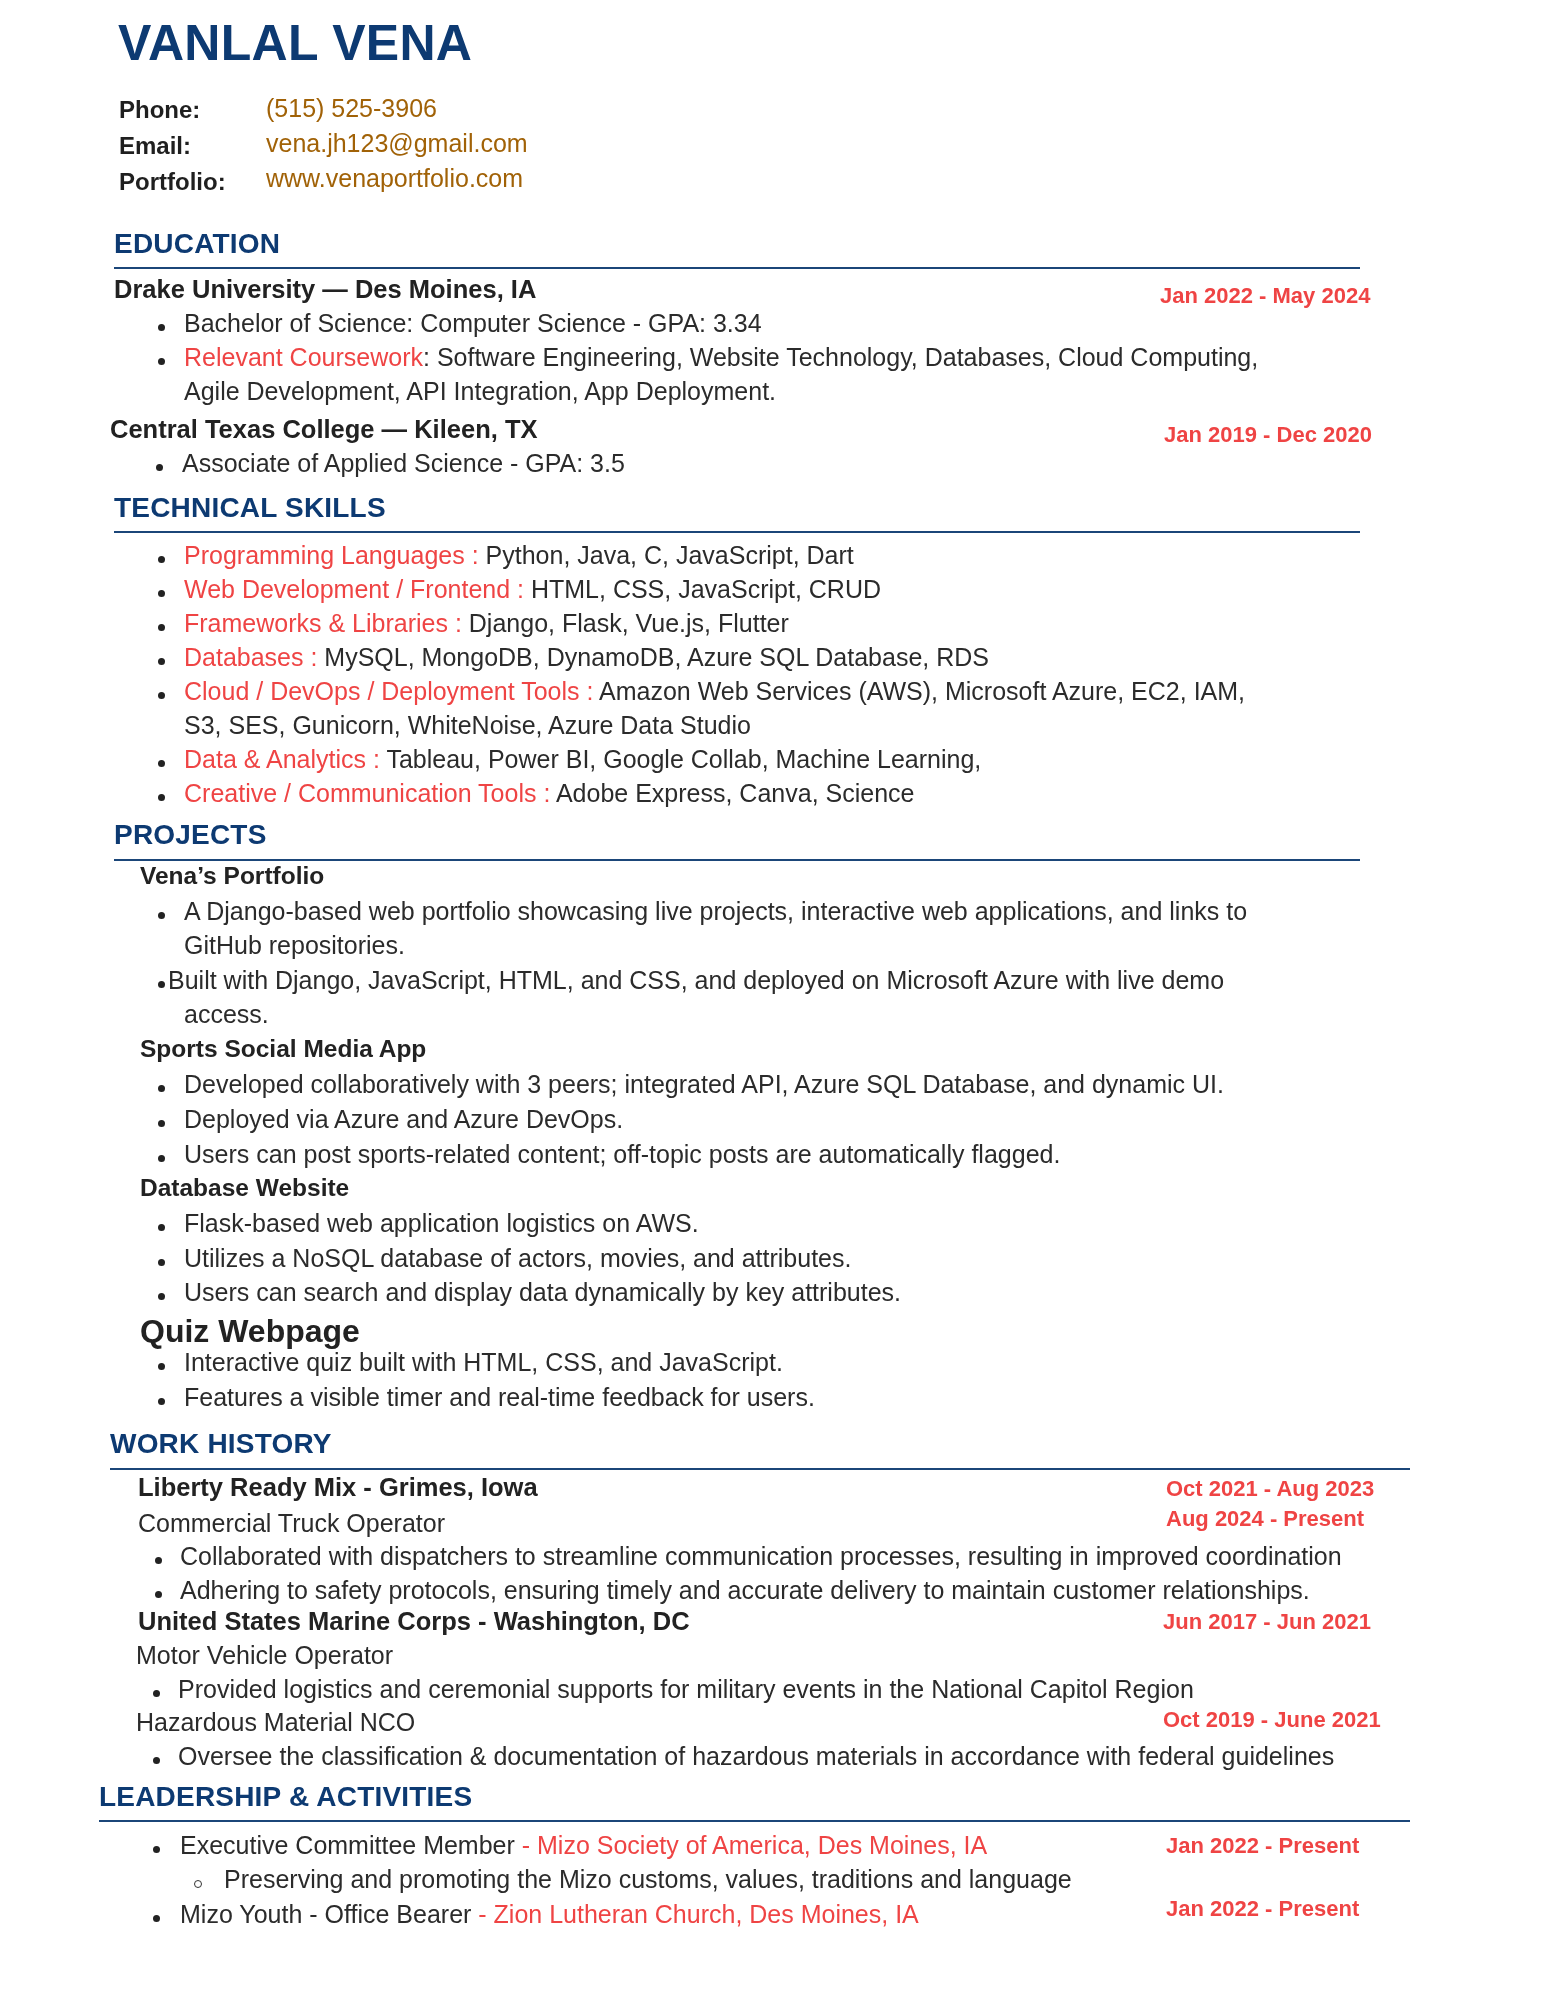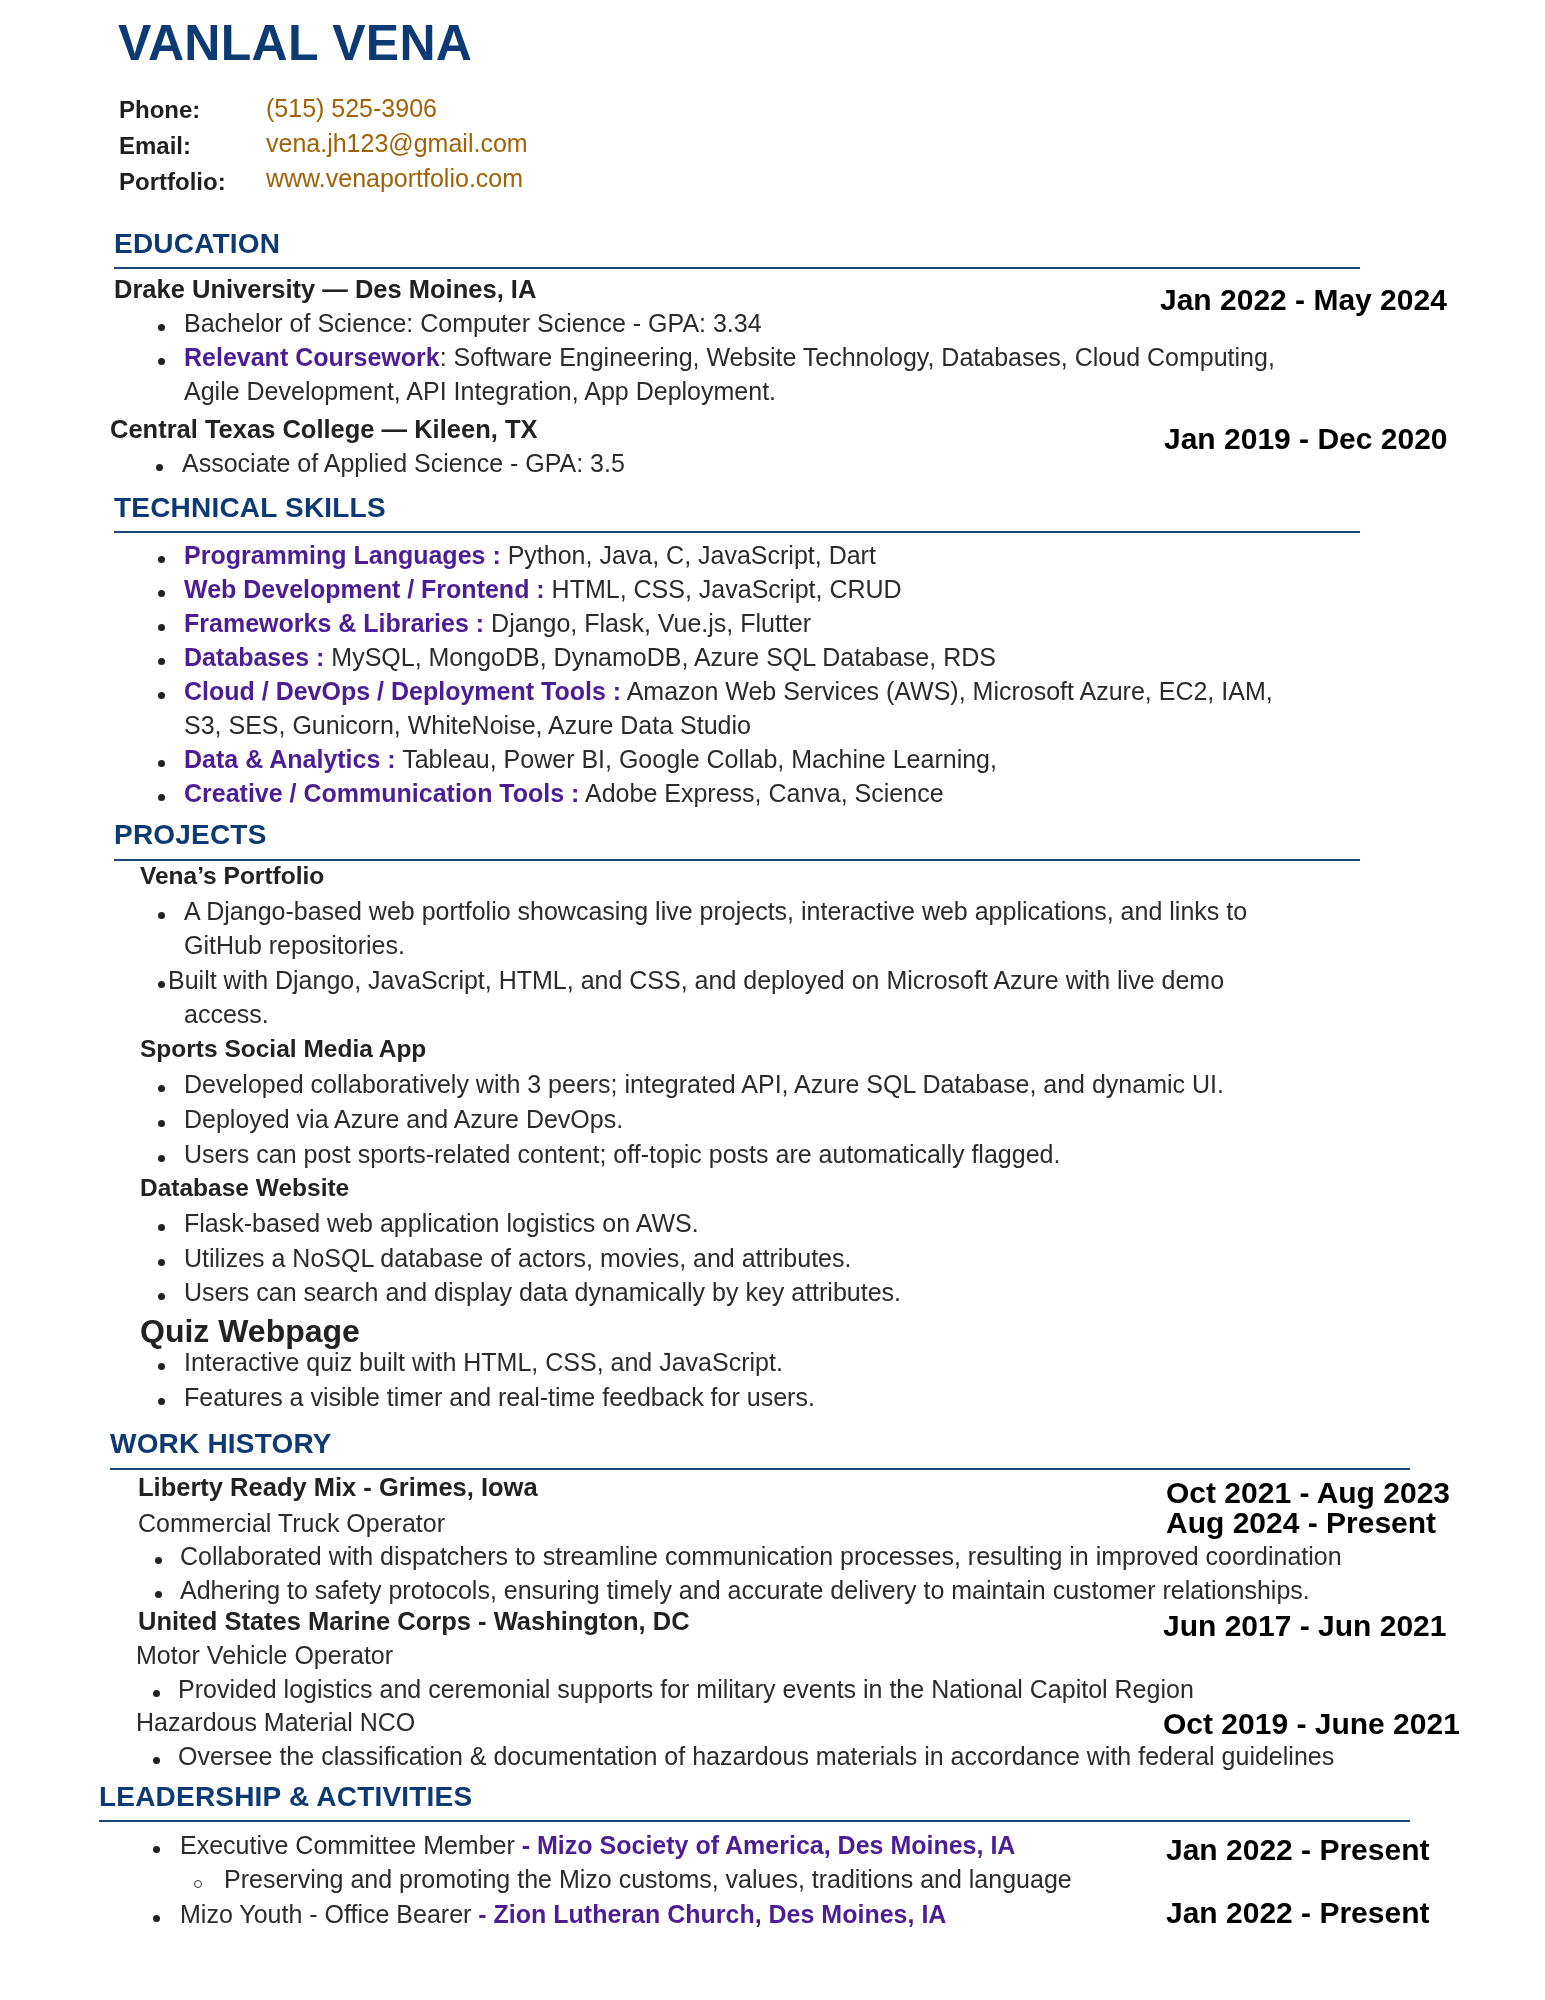--- a/index.html
+++ b/index.html
@@ -13,30 +13,30 @@
     left: 118px; top: 14px; font-size: 50px; font-weight: bold;
     color: #0d3a72; letter-spacing: 0.3px;
   }
   .c-label { font-size: 24px; font-weight: bold; color: #1f1f1f; left: 119px; }
   .c-val { font-size: 25px; color: #a16207; left: 266px; }
   .sec-title {
     font-size: 28px; font-weight: bold; color: #0d3a72; letter-spacing: 0.2px;
   }
   .rule { position: absolute; height: 2px; background: #1b4679; }
   .bold-line { font-size: 25.5px; font-weight: bold; color: #222; }
-  .date { font-size: 30px; font-weight: bold; color: #000000; }
+  .date { font-size: 22px; font-weight: bold; color: #ef4444; }
   .body-line { font-size: 25px; color: #2b2b2b; }
   .bullet {
     position: absolute; width: 7px; height: 7px; border-radius: 50%; background: #222;
   }
   .circle-bullet {
     position: absolute; width: 6px; height: 6px; border-radius: 50%;
     border: 1.5px solid #333; background: transparent;
   }
-  .b { font-weight: bold; color: #4c1d95; margin-top: 40px; }
+  .b { font-weight: normal; color: #ef4444; margin-top: 40px; }
 </style>
 </head>
 <body>
 
 <div class="abs name">VANLAL VENA</div>
 
 <div class="abs c-label" style="top:96px">Phone:</div>
 <div class="abs c-val" style="top:94px">(515) 525-3906</div>
 <div class="abs c-label" style="top:132px">Email:</div>
 <div class="abs c-val" style="top:129px">vena.jh123@gmail.com</div>

